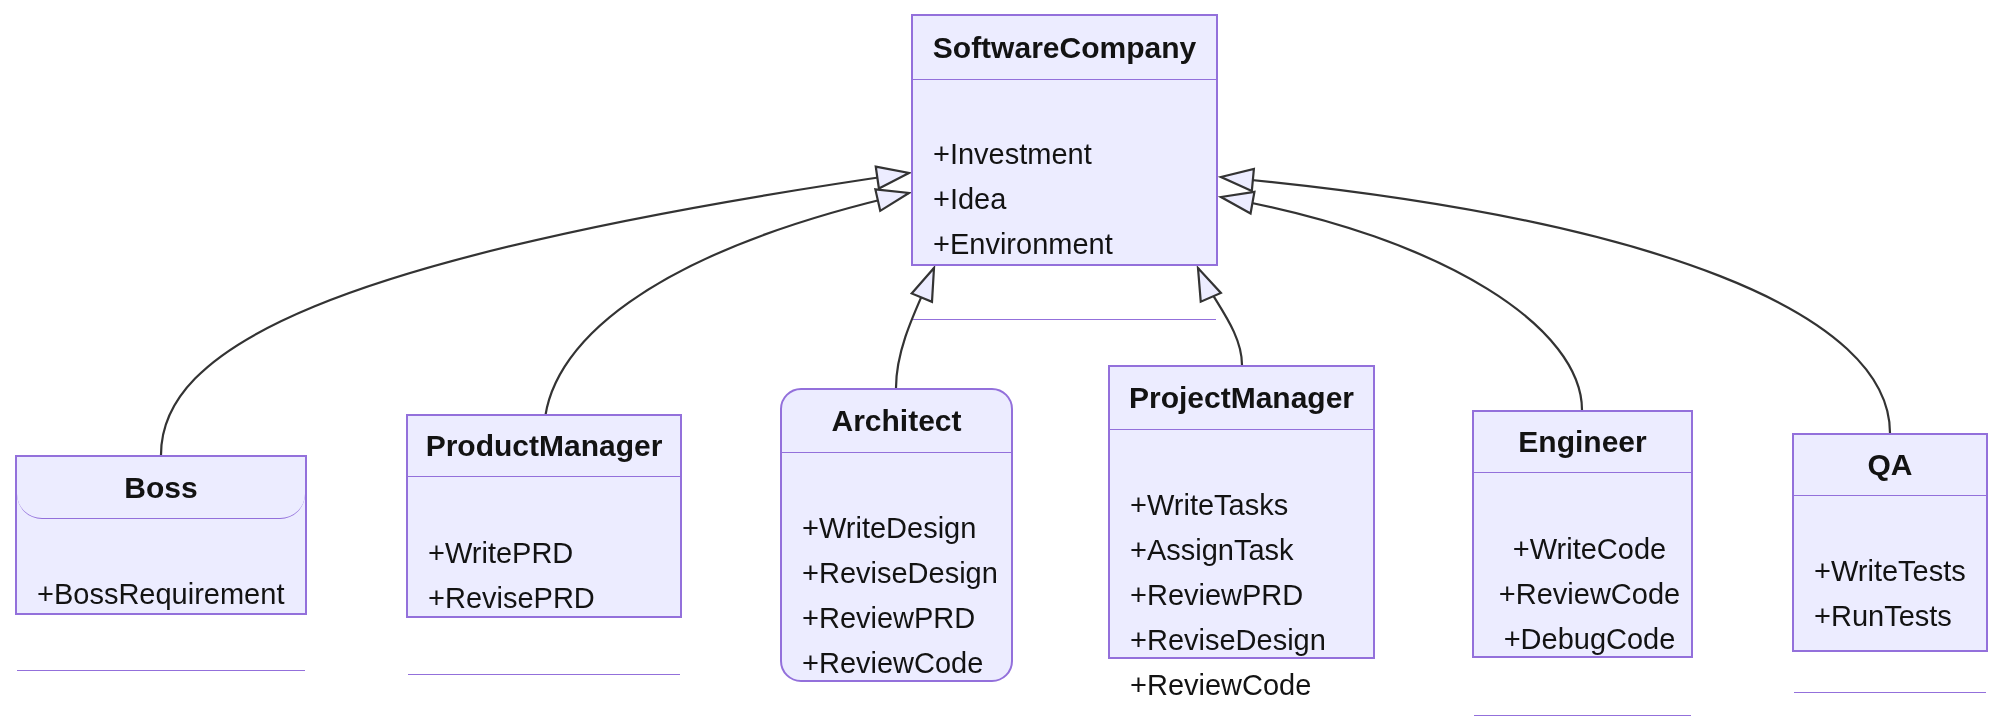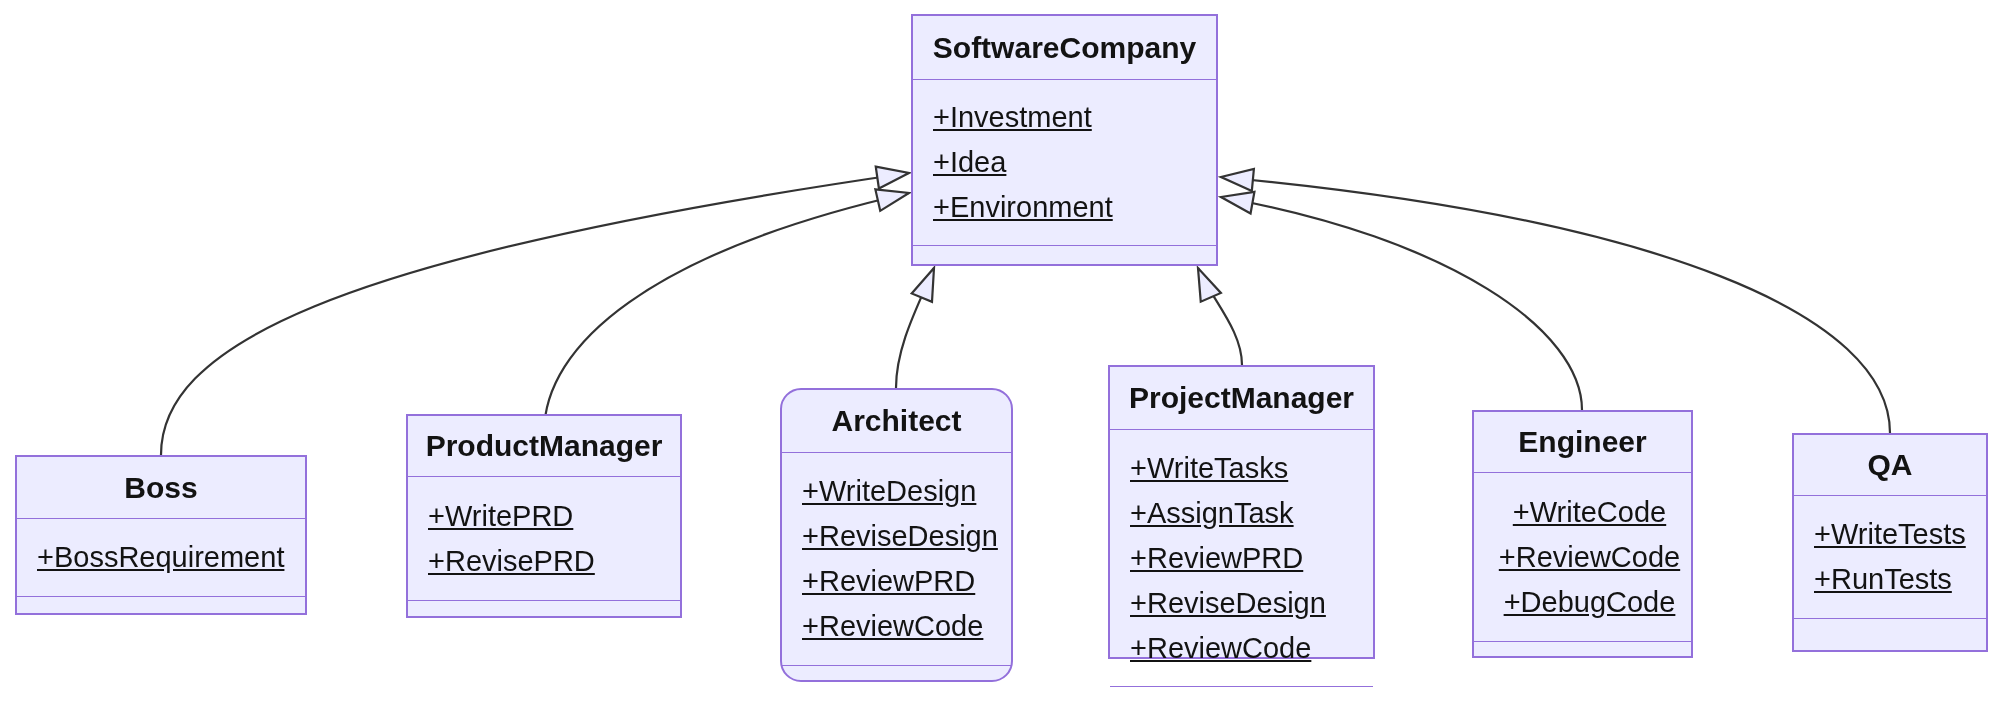--- a/index.html
+++ b/index.html
@@ -12,34 +12,34 @@
   }
   svg.edges{position:absolute;left:0;top:0;z-index:1;}
   svg.edges path.rel{fill:none;stroke:var(--edge,#333);stroke-width:2.2px;}
   .classbox{
     position:absolute;z-index:2;
     box-sizing:border-box;
     background:var(--node-fill,#ECECFF);
     border:2.5px solid var(--node-border,#9370DB);
     display:flex;flex-direction:column;
     color:var(--text,#131313);
+    gap:37px;
   }
   .classbox .title{
     flex:0 0 auto;
     display:flex;align-items:center;justify-content:center;
     font-weight:bold;font-size:30px;
     border-bottom:1.5px solid var(--node-border,#9370DB);
     white-space:nowrap;
   }
   .classbox ul.attrs{
     flex:0 0 auto;
     margin:0;padding:0 6px 0 20px;list-style:none;
     display:flex;flex-direction:column;justify-content:center;
     font-size:29px;
-    text-decoration:underline;
   }
   .classbox ul.attrs li{height:45px;line-height:45px;white-space:nowrap;}
   .classbox .methods{
     flex:0 0 auto;
     border-top:1.5px solid var(--node-border,#9370DB);
   }
 </style>
 </head>
 <body>
 
@@ -63,21 +63,21 @@
     <div class="title" style="height: 63px;">SoftwareCompany</div>
     <ul class="attrs" style="height: 165px;">
         <li>+Investment</li>
         <li>+Idea</li>
         <li>+Environment</li>
       </ul>
     <div class="methods" style="height: 24px;"></div>
   </div>
 
   <div class="classbox" style="left: 15px; top: 455px; width: 292px; height: 160px;">
-    <div class="title" style="height: 61px;">Boss</div>
+    <div class="title" style="height: 61px; border-radius: 25px;">Boss</div>
     <ul class="attrs" style="height: 77px;">
         <li>+BossRequirement</li>
       </ul>
     <div class="methods" style="height: 22px;"></div>
   </div>
 
   <div class="classbox" style="left: 406px; top: 414px; width: 276px; height: 204px;">
     <div class="title" style="height: 60px;">ProductManager</div>
     <ul class="attrs" style="height: 123px;">
         <li>+WritePRD</li>

